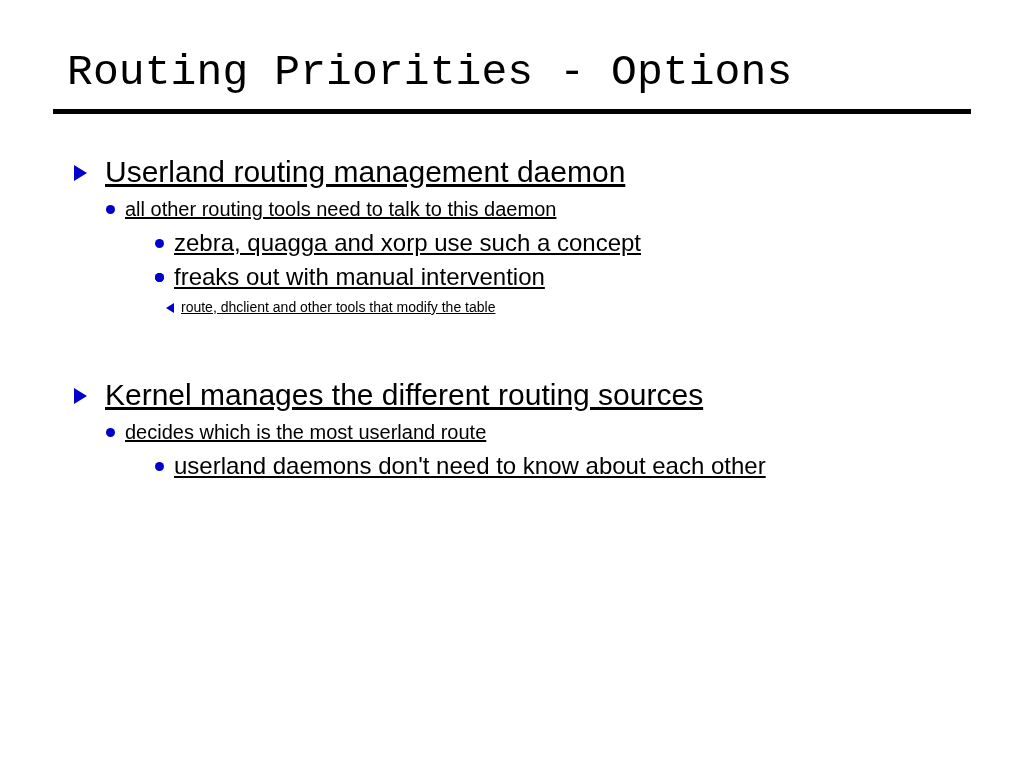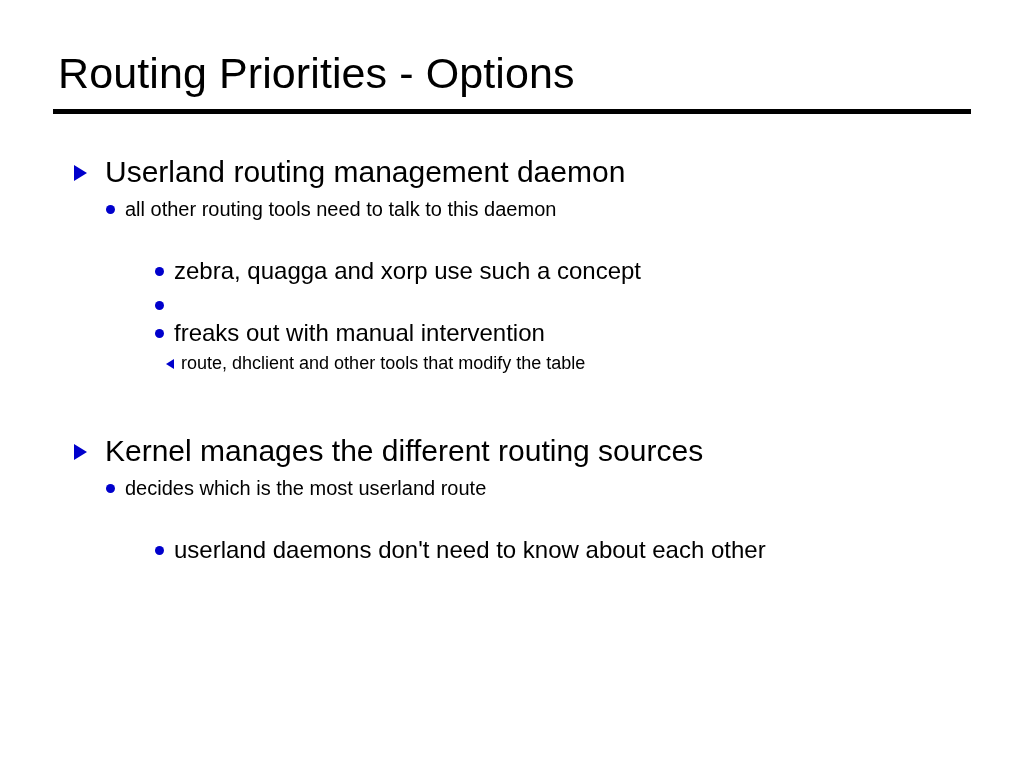--- a/index.html
+++ b/index.html
@@ -21,23 +21,24 @@
     position: relative;
     width: 1024px;
     height: 768px;
     background: #ffffff;
     box-sizing: border-box;
   }
 
   
   .title-block {
     position: absolute;
-    left: 58px;
+    left: 67px;
     top: 48px;
     width: 918px;
+    font-family: Liberation Mono, monospace;
   }
   .slide-title {
     font-size: 43px;
     font-weight: 400;
     line-height: 50px;
     letter-spacing: 0.1px;
     color: #000000;
     white-space: nowrap;
   }
   .title-rule {
@@ -48,20 +49,21 @@
     height: 5px;
     background: #000000;
   }
 
   
   .body-block {
     position: absolute;
     left: 0;
     top: 152px;
     width: 964px;
+    text-decoration: underline;
   }
 
   .outline-item {
     position: relative;
     display: block;
     box-sizing: border-box;
   }
 
   .bullet {
     position: absolute;
@@ -113,38 +115,37 @@
   }
 
   
   .lvl3 {
     padding-left: 174px;
     padding-right: 139px;
   }
   .lvl3 .item-text {
     font-size: 24px;
     line-height: 34px;
-    margin-top: 28px;
   }
   .lvl3 .bullet {
     left: 155px;
     top: 13px;
     width: 9px;
     height: 9px;
     border-radius: 50%;
     background: #0000CC;
   }
 
   
   .lvl4 {
     padding-left: 181px;
     padding-right: 150px;
   }
   .lvl4 .item-text {
-    font-size: 18px;
+    font-size: 14px;
     line-height: 27px;
   }
   .lvl4 .bullet {
     left: 166px;
     top: 9px;
     width: 0;
     height: 0;
     border-top: 5px solid transparent;
     border-bottom: 5px solid transparent;
     border-right: 8px solid #0000CC;

